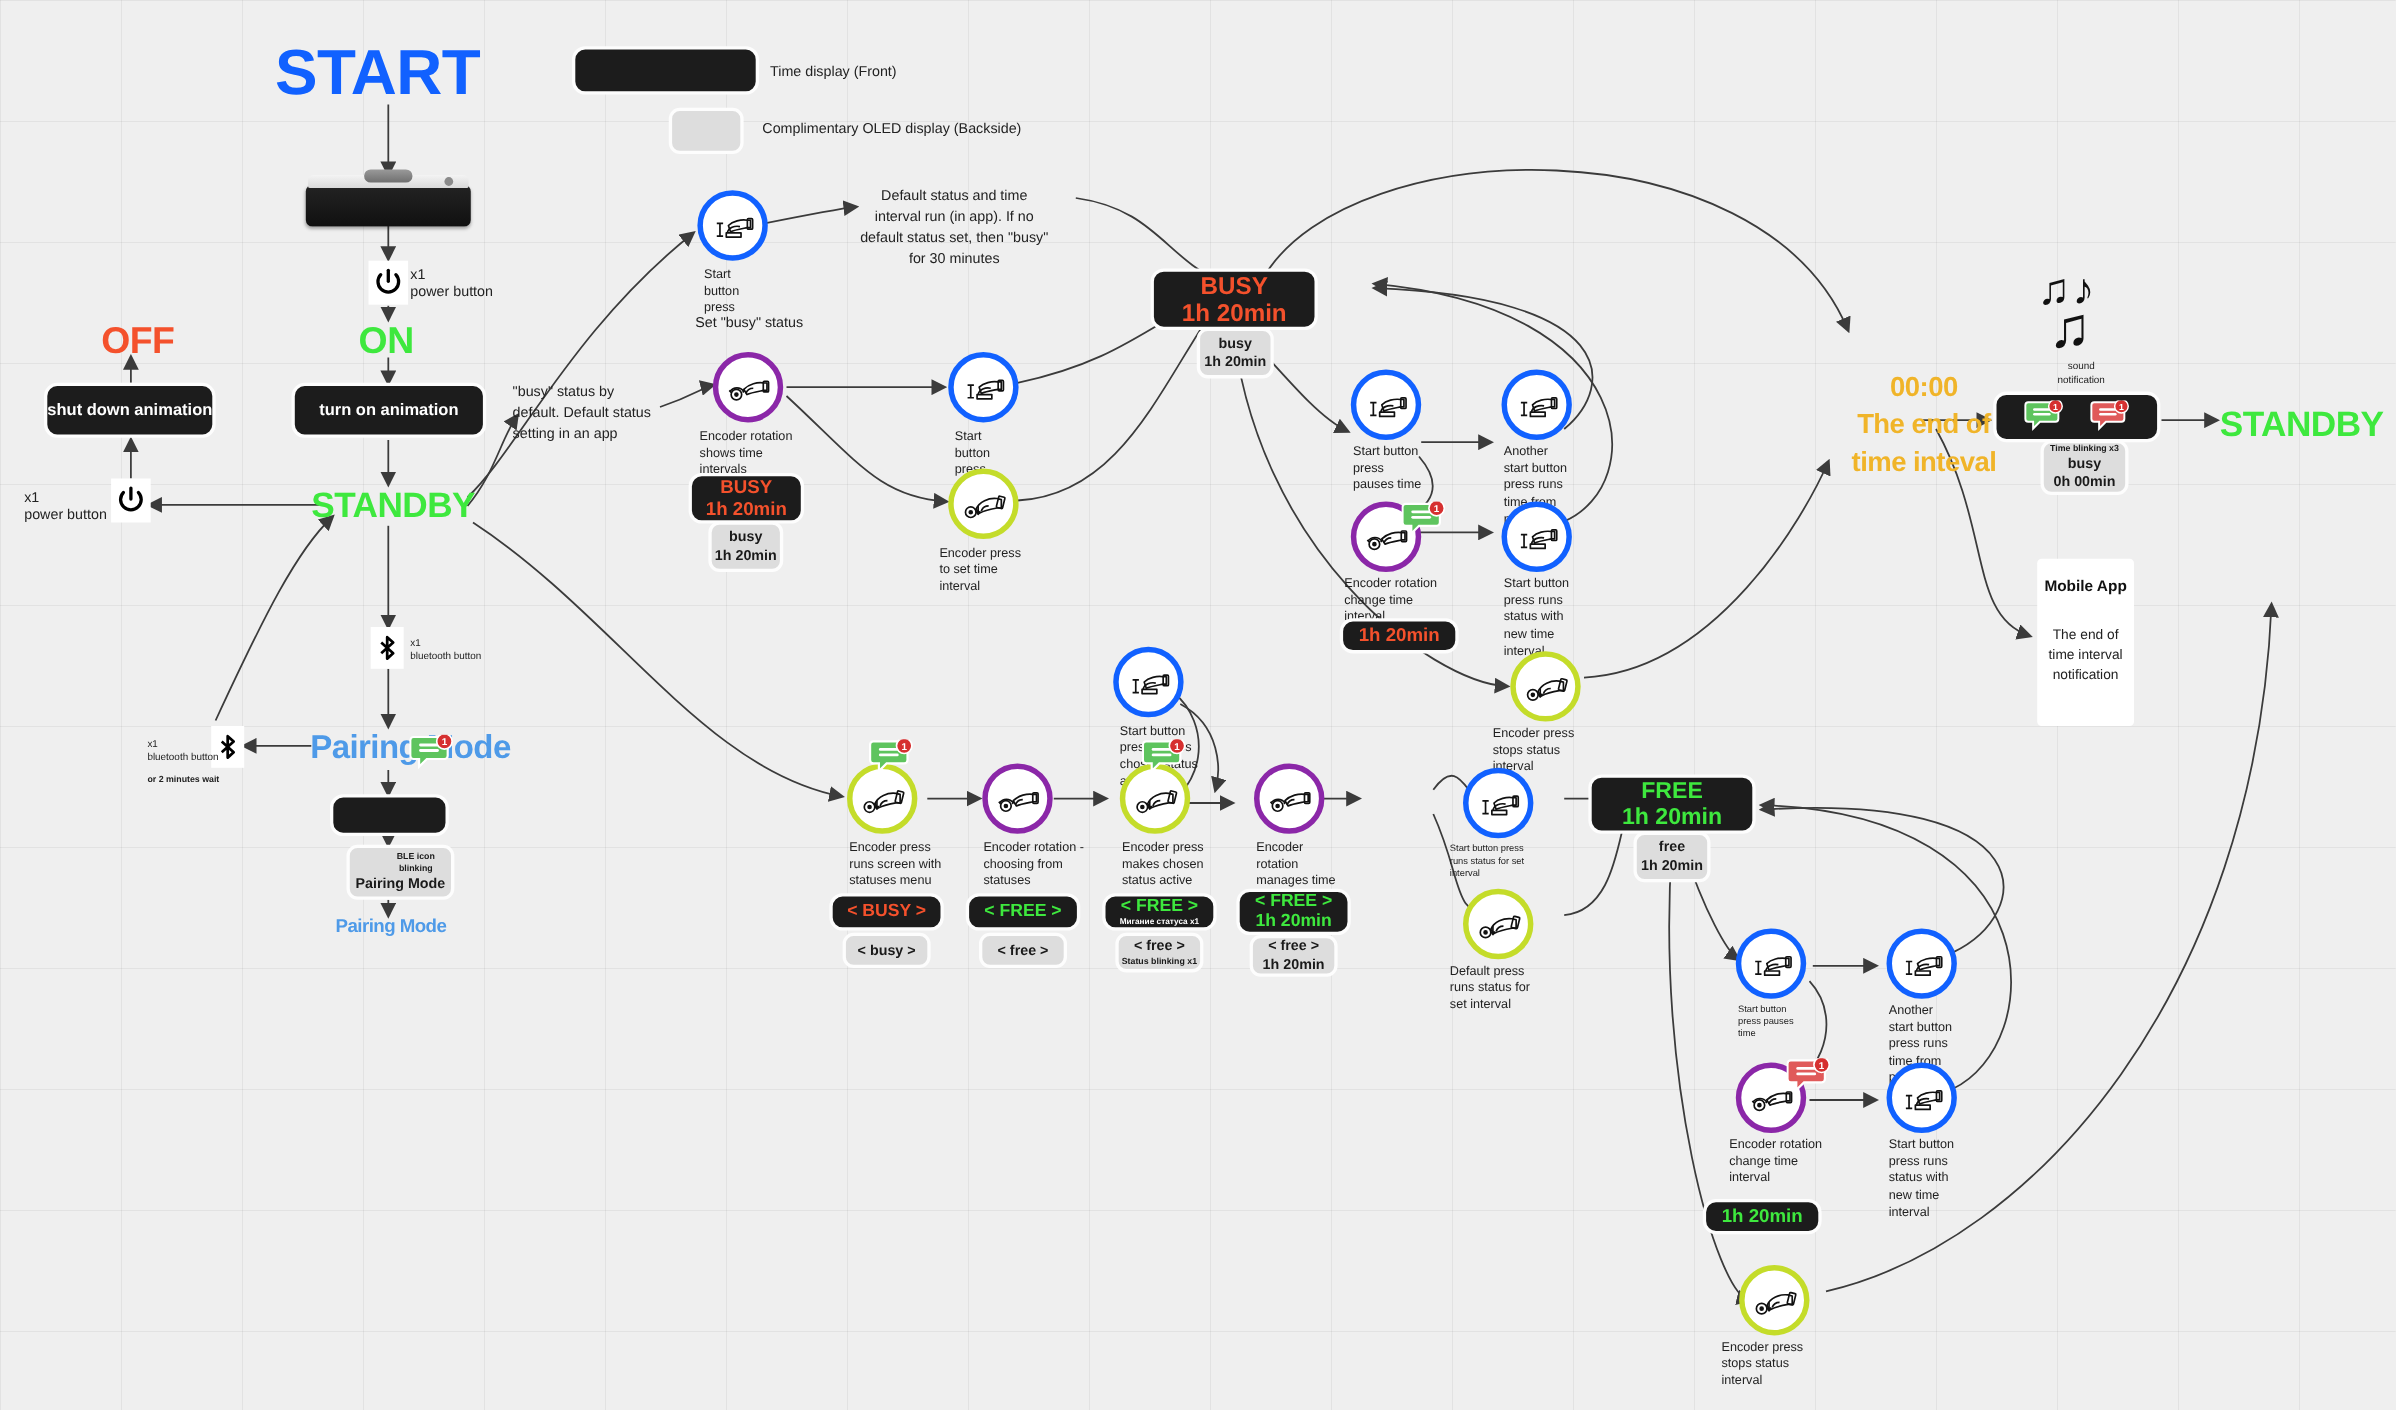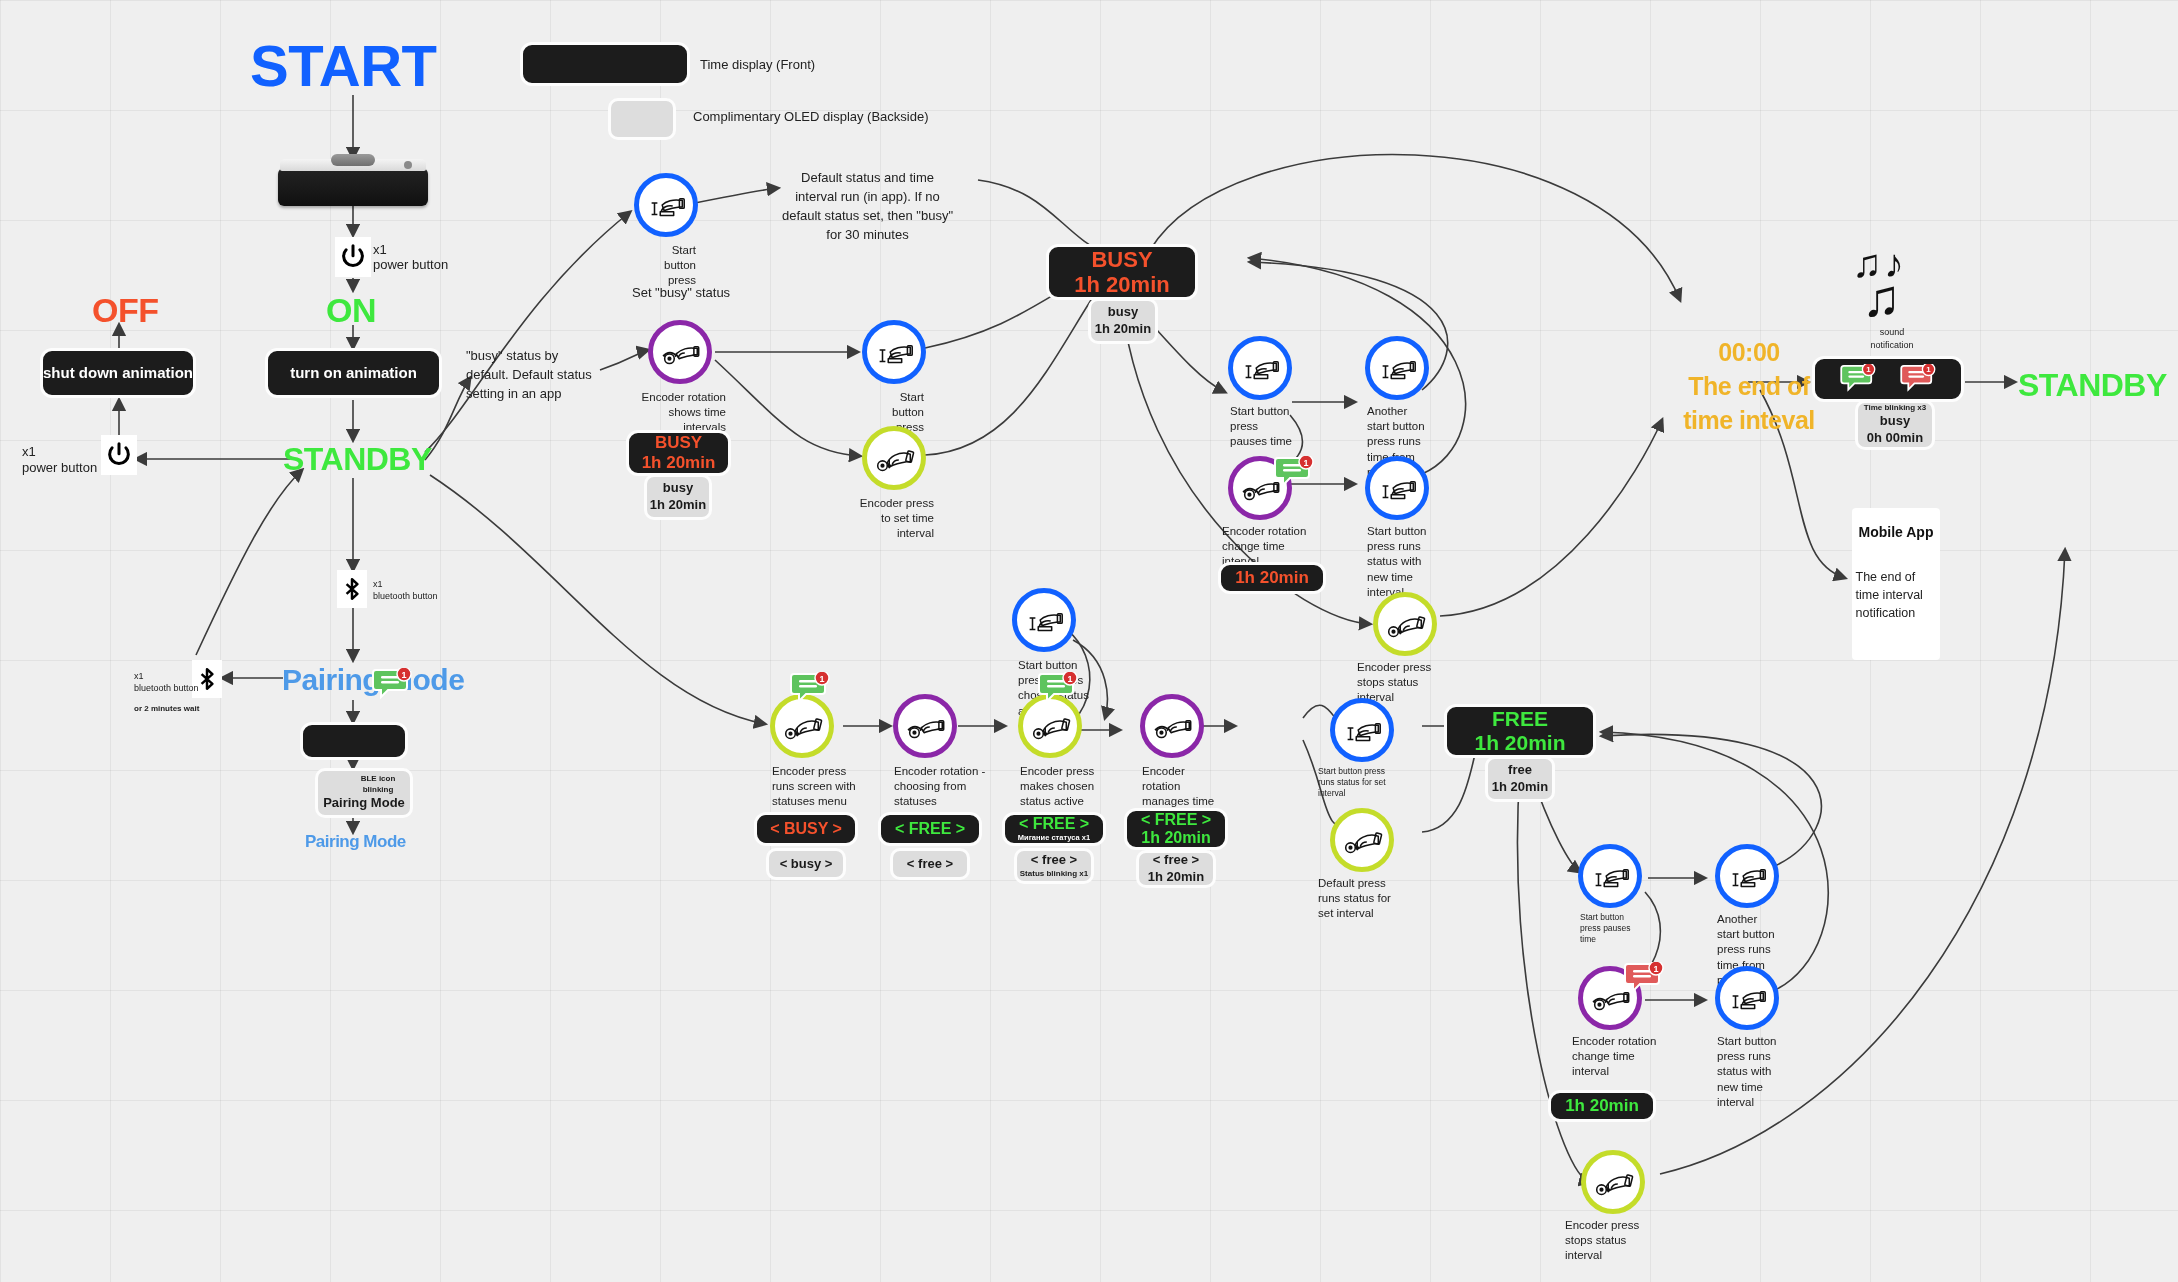--- a/index.html
+++ b/index.html
@@ -108,21 +108,21 @@
   .circle.lime{border:5px solid #c4dc2a;}
   .circle svg{width:46px;height:46px;}
 
   .circle-label{
     position:absolute;
     font-size:11.5px;
     line-height:1.32;
     color:#222;
     text-align:left;
   }
-  .circle-label.center{text-align:right;}
+  .circle-label.center{text-align:left;}
   .circle-label.tiny{font-size:8.5px;}
 
   
   .badge{
     position:absolute;
     width:34px;height:28px;
   }
 
   
   .device{
@@ -159,21 +159,21 @@
   .appcard{
     position:absolute;
     background:#ffffff;
     border-radius:4px;
     box-sizing:border-box;
     display:flex;flex-direction:column;align-items:center;
     padding-top:16px;
   }
   .appcard .title{font-size:14px;font-weight:bold;color:#111;}
   .appcard .body{
-    margin-top:28px;font-size:12.5px;color:#222;line-height:1.45;
+    margin-top:28px;font-size:12.5px;color:#222;text-align:center;line-height:1.45;
     width:92%;
   }
 
   
   .notes{position:absolute;font-size:40px;color:#111;letter-spacing:2px;line-height:1;}
 </style>
 </head>
 <body>
 
 <div id="canvas">

